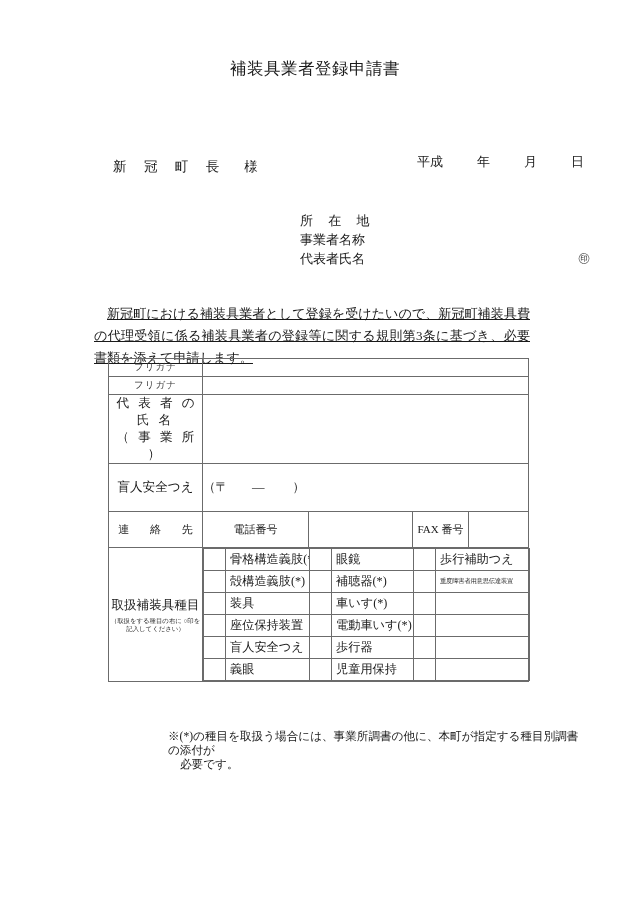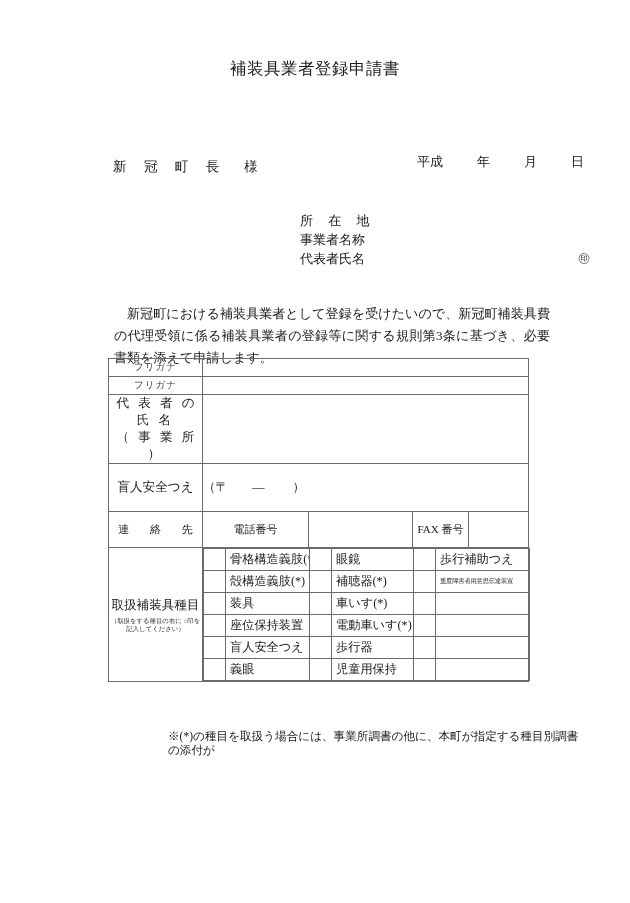--- a/index.html
+++ b/index.html
@@ -79,27 +79,28 @@
   .applicant .seal {
     position: absolute;
     right: 0;
     top: 0;
     font-size: 12px;
   }
 
   
   .body-text {
     position: absolute;
-    left: 114px;
+    left: 94px;
     top: 303px;
     width: 436px;
     font-size: 13.1px;
     line-height: 22px;
     text-align: justify;
     text-indent: 13px;
+    text-decoration: underline;
   }
 
   
   .form-table {
     position: absolute;
     left: 108px;
     top: 358px;
     width: 420px;
     border-collapse: collapse;
     table-layout: fixed;
@@ -339,15 +340,16 @@
                 </tr>
               </tbody>
           </table>
         </td>
       </tr>
     </tbody>
   </table>
 
   <div class="footnote">
     <span>※(*)の種目を取扱う場合には、事業所調書の他に、本町が指定する種目別調書の添付が</span>
+    <span class="l2">必要です。</span>
   </div>
 
 </div>
 
 </body></html>

